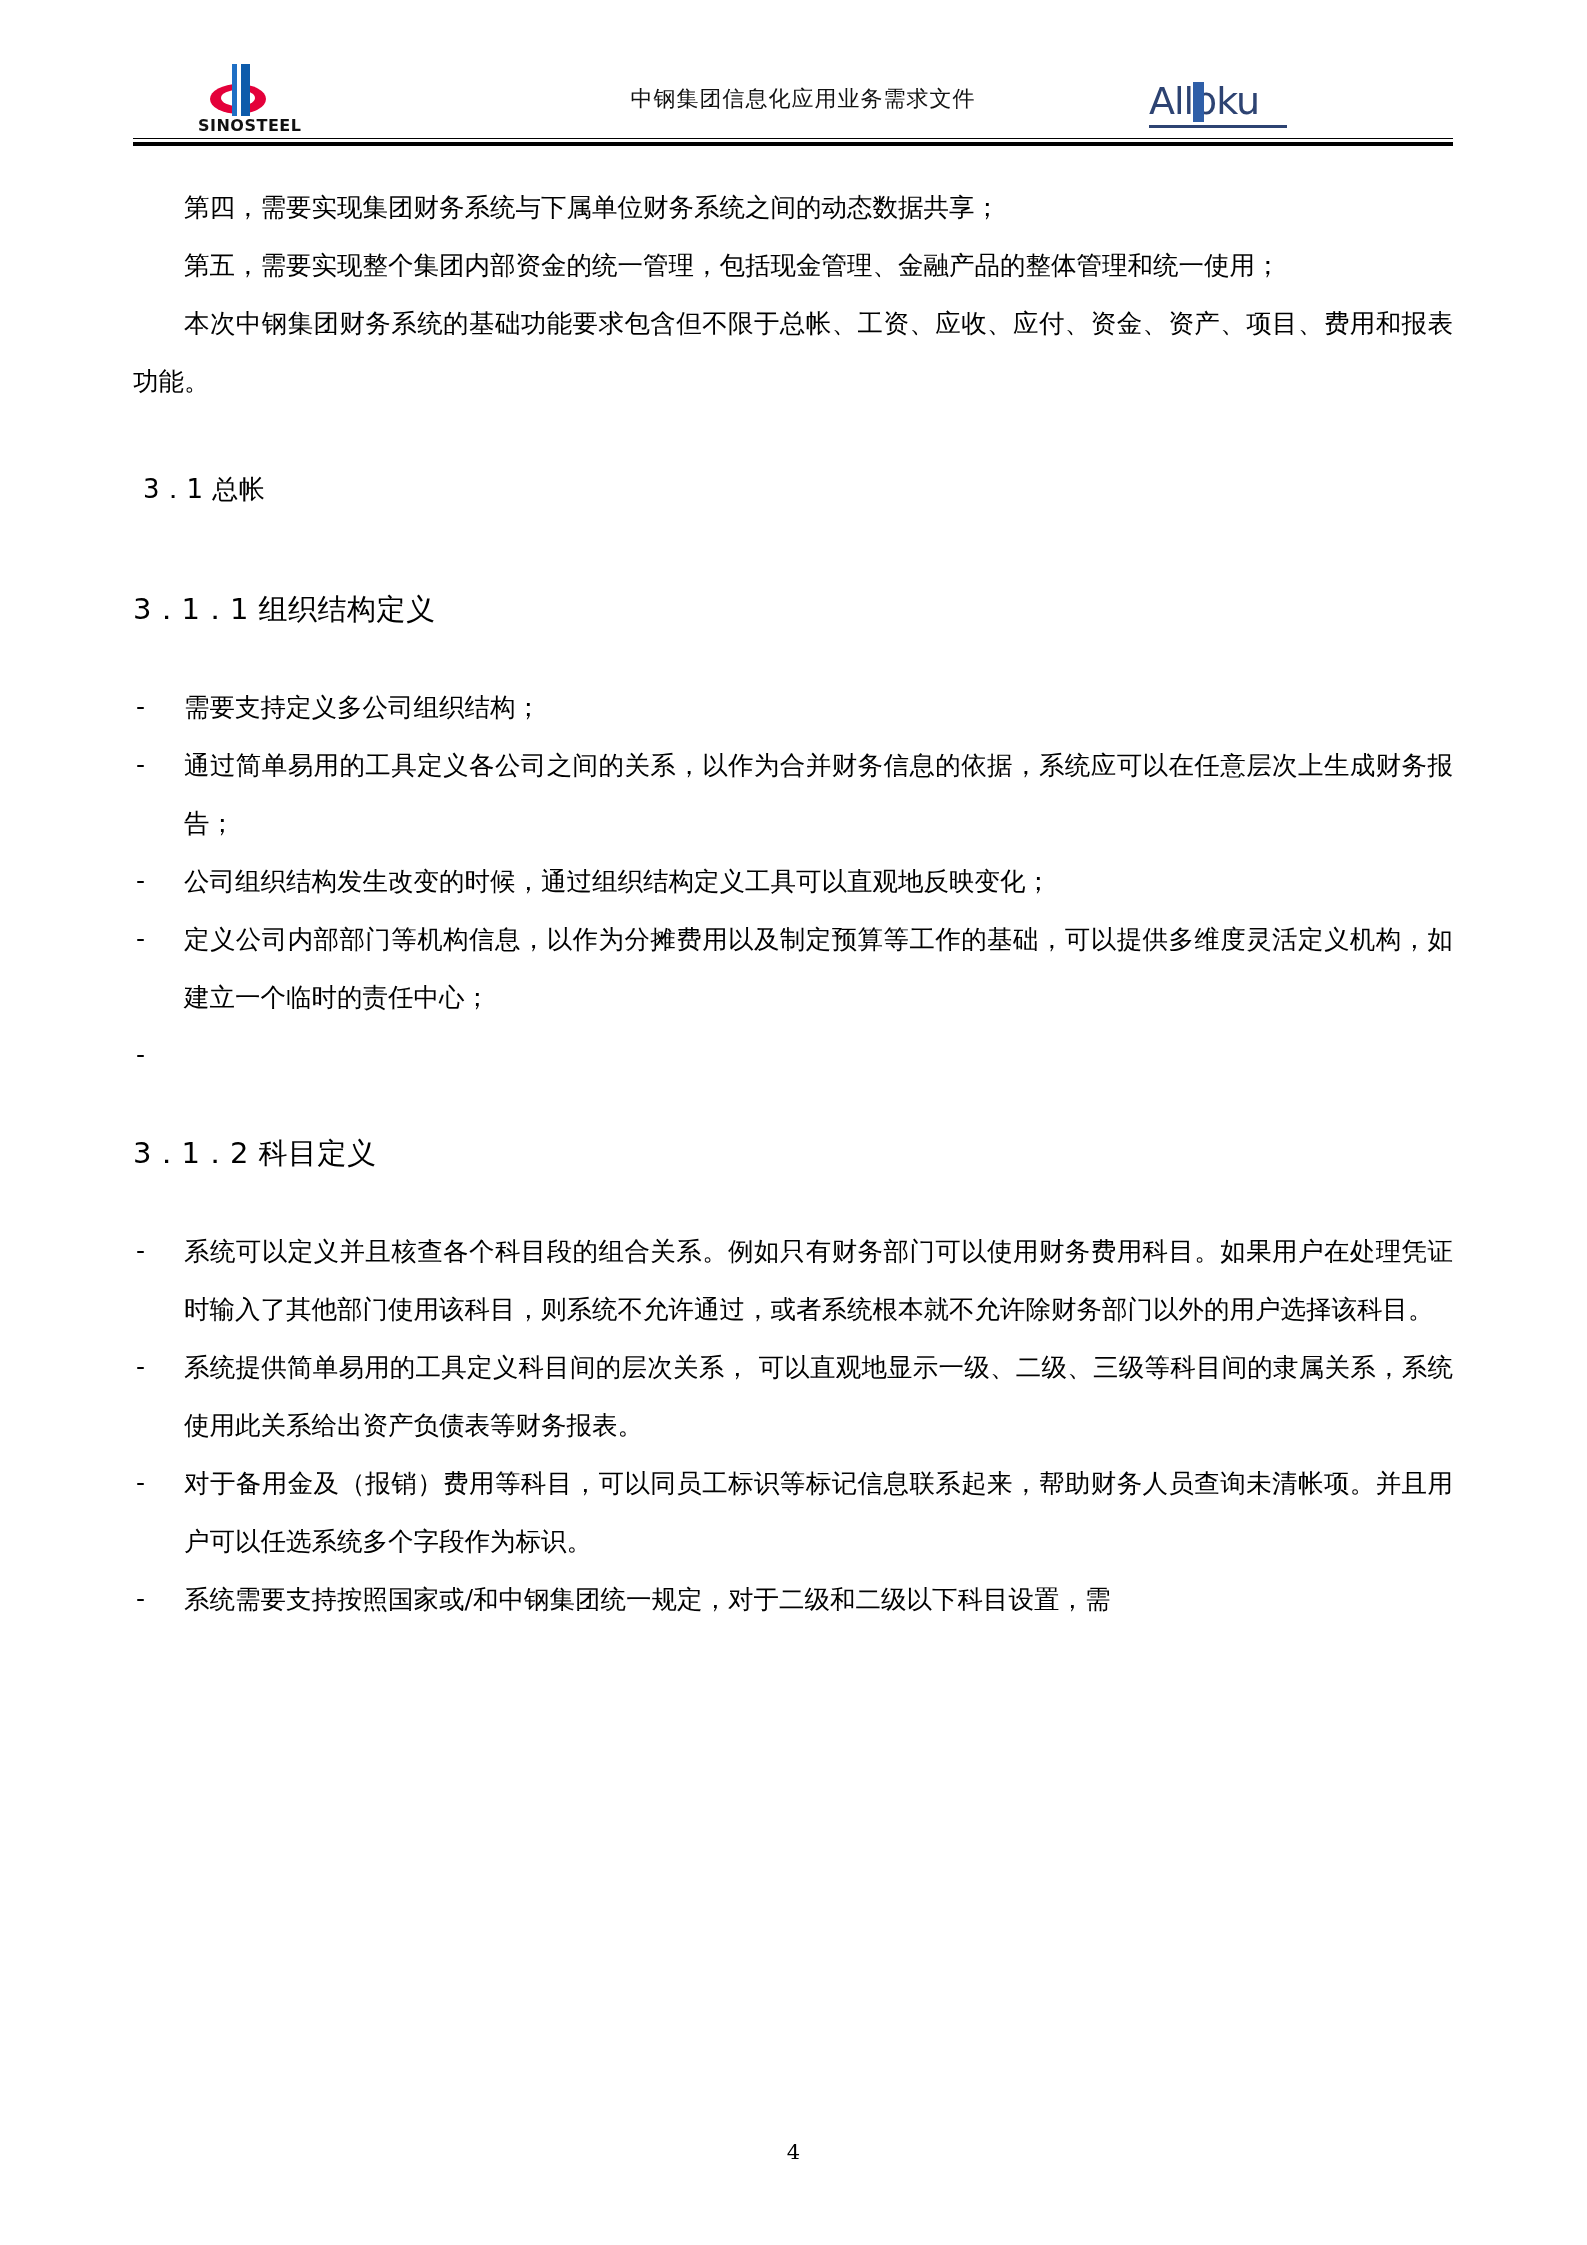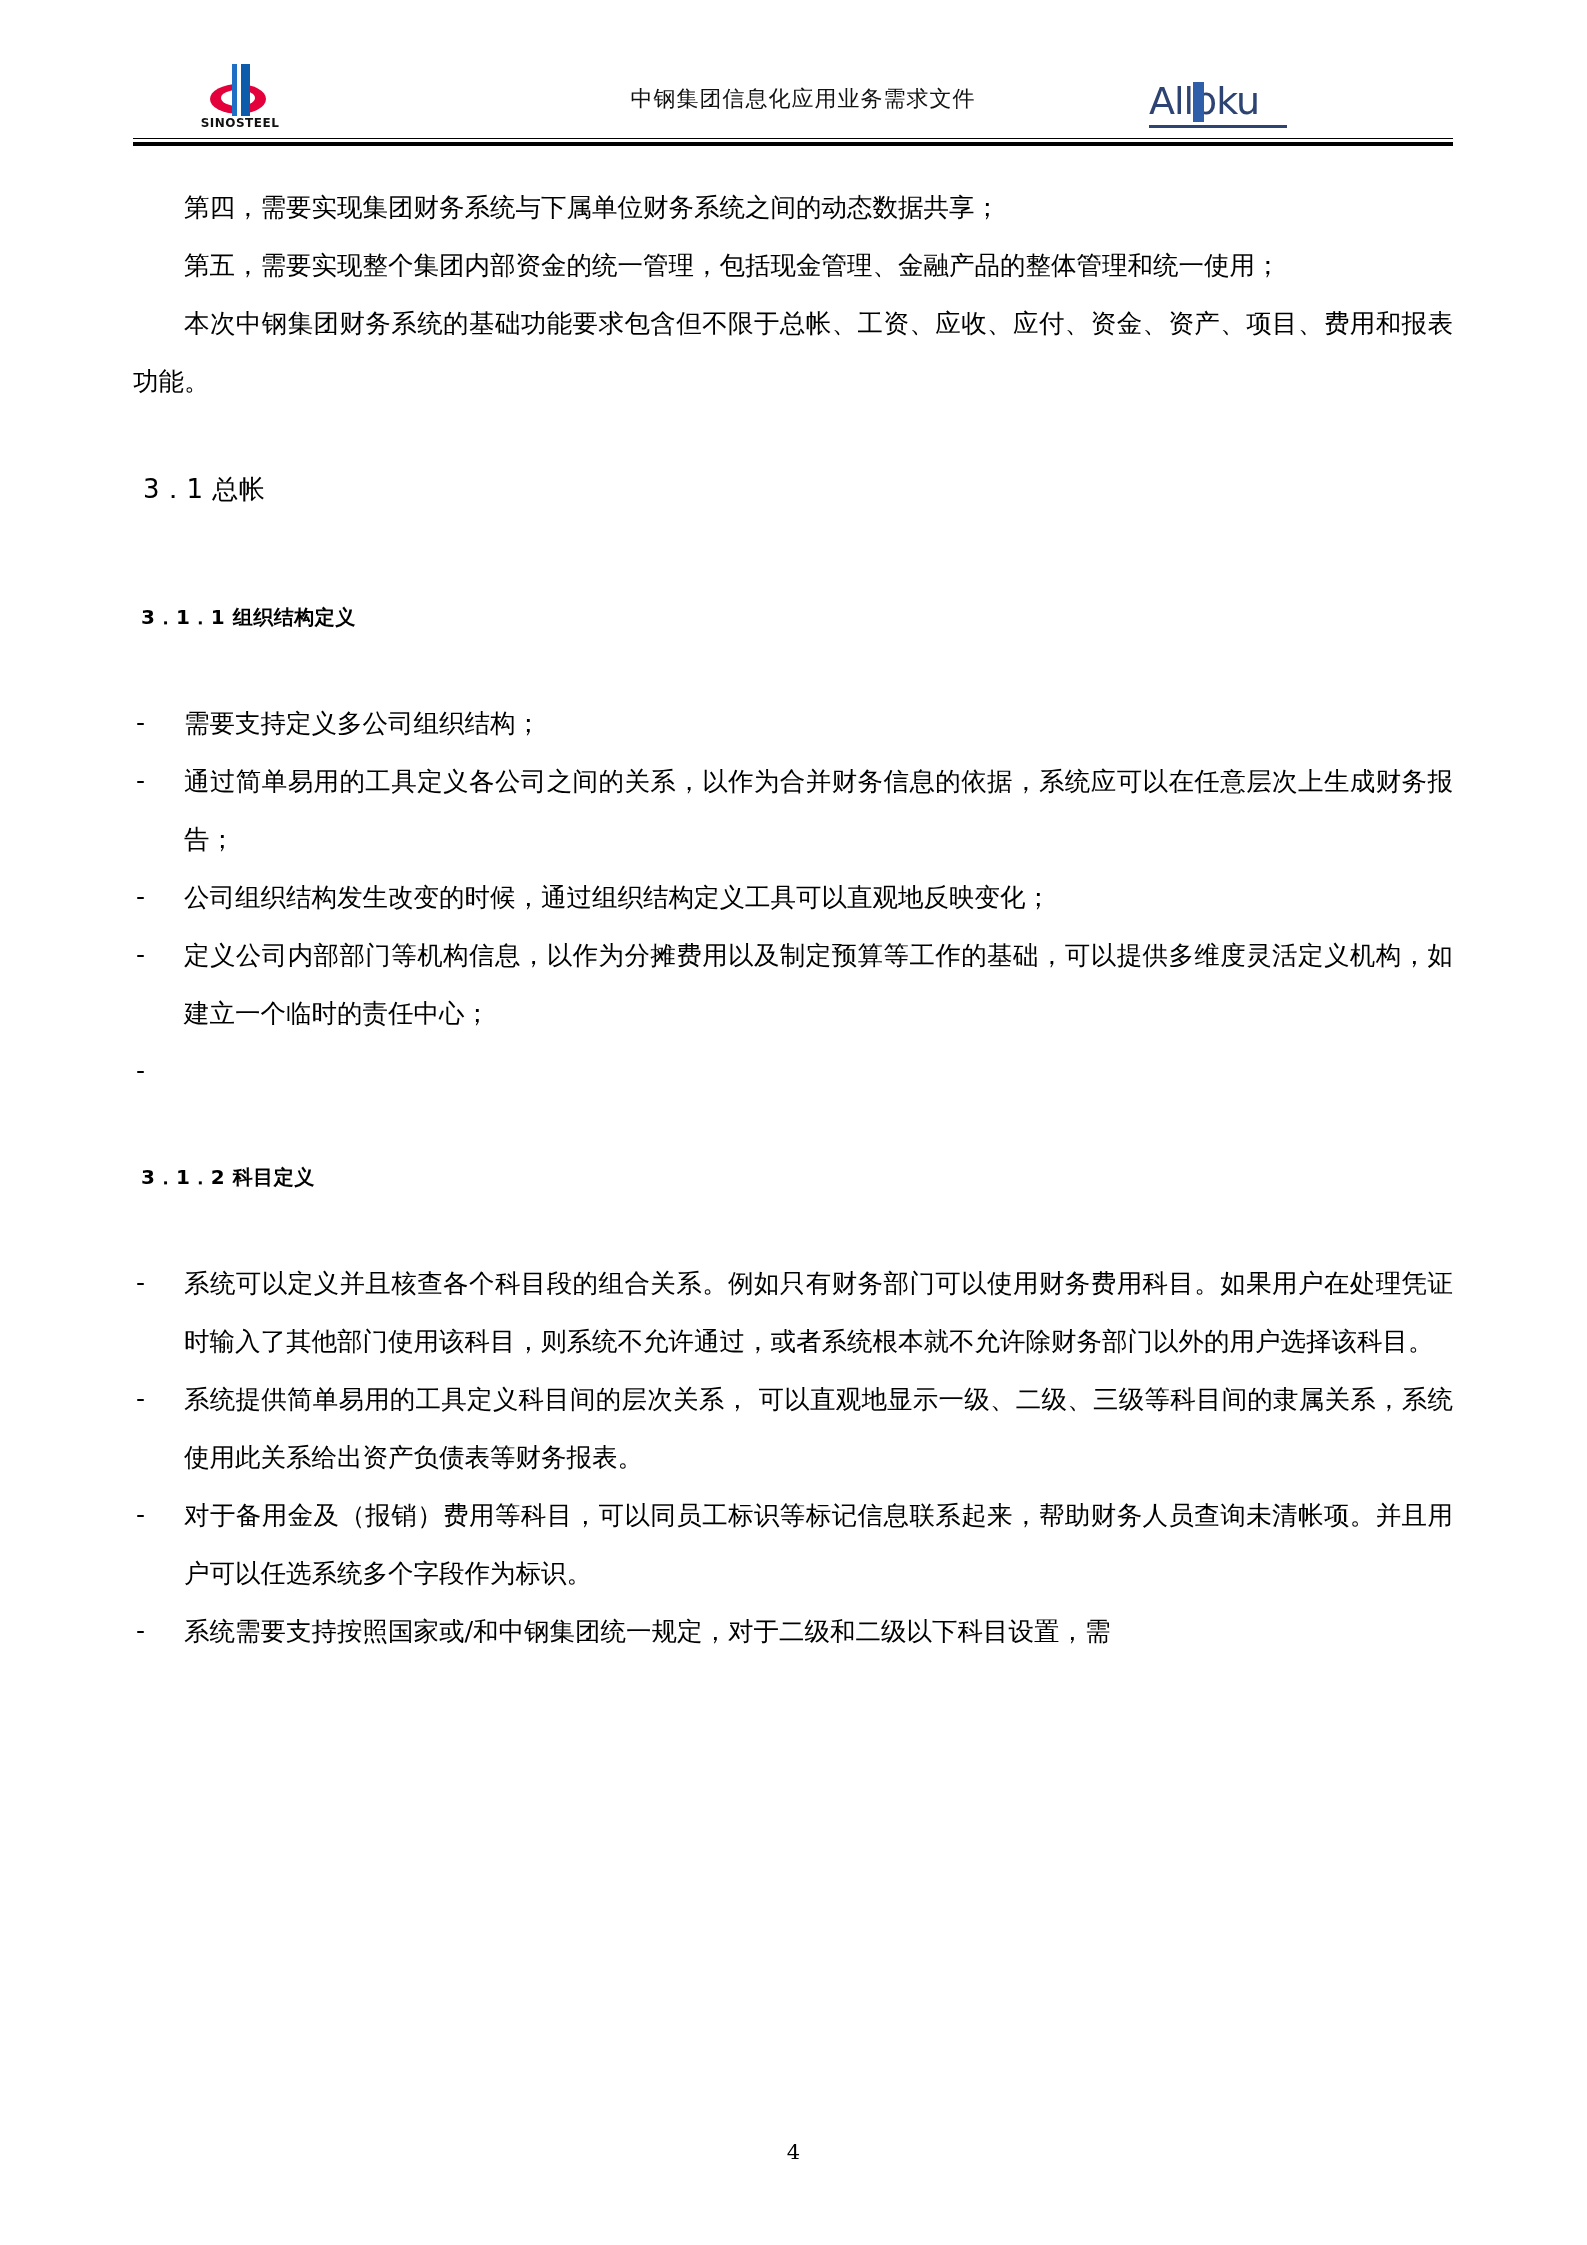--- a/index.html
+++ b/index.html
@@ -103,24 +103,24 @@
     top: 10px;
     width: 9px;
     height: 52px;
     background: #0d5bab;
   }
   .logo-sinosteel .wordmark {
     position: absolute;
     left: 10px;
     top: 62px;
     width: 84px;
-    text-align: center;
+    text-align: left;
     font-family: "DejaVu Sans", sans-serif;
     font-weight: bold;
-    font-size: 12px;
+    font-size: 16px;
     letter-spacing: 0.5px;
     color: #111111;
     white-space: nowrap;
   }
 
   
   .header-title {
     position: absolute;
     left: 10px;
     top: 36px;
@@ -192,24 +192,24 @@
   .h2 {
     margin: 10px;
     font-family: "DejaVu Sans", "Liberation Sans", sans-serif;
     font-size: 26px;
     font-weight: normal;
     color: #000000;
     line-height: 58px;
     letter-spacing: 0.5px;
   }
   .h3 {
-    margin: 8px;
+    margin: 0;
     font-family: "DejaVu Sans", "Liberation Sans", sans-serif;
-    font-size: 20px;
-    font-weight: bold;
+    font-size: 29px;
+    font-weight: normal;
     color: #000000;
     line-height: 58px;
     letter-spacing: 0.5px;
   }
 
   ul.bullets {
     list-style: none;
     margin: 0;
     padding: 0;
   }

